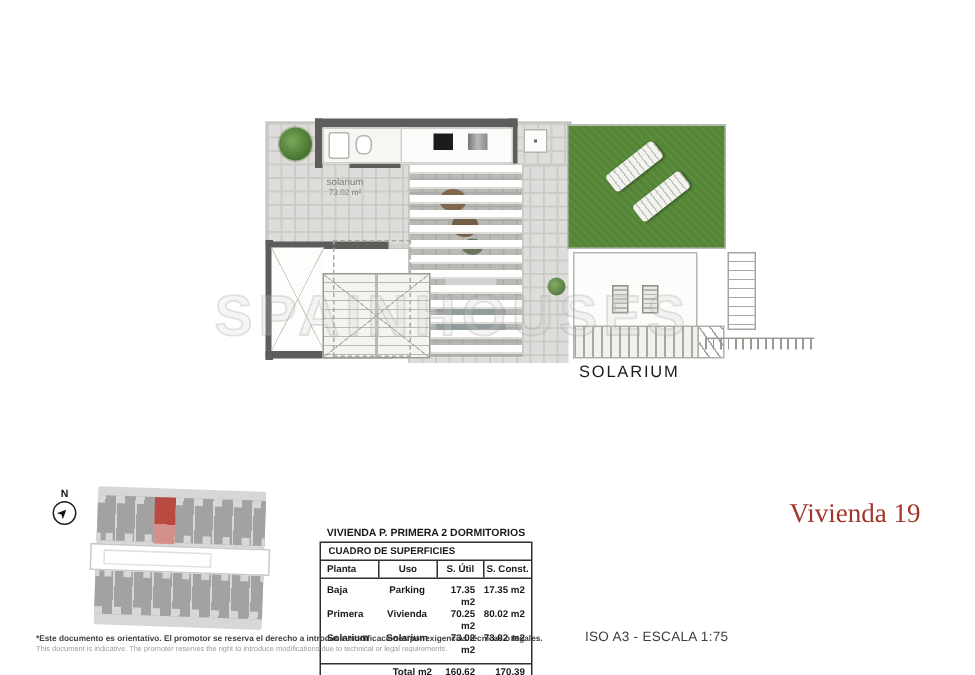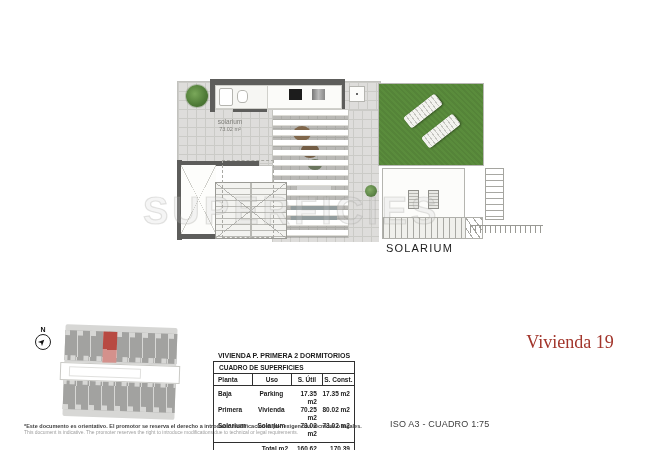--- a/index.html
+++ b/index.html
@@ -228,21 +228,21 @@
   <div class="abs ladder"></div>
   <div class="abs comb"></div>
 
   <div class="abs sol-label">
     <div class="sol-name">solarium</div>
     <div class="sol-area">73.02 m²</div>
   </div>
   <div class="abs caption">SOLARIUM</div>
 </div>
 
-<div id="watermark" class="abs">SUPERFICIES</div>
+<div id="watermark" class="abs">SPAINHOUSES</div>
 
 <div id="siteplan" class="abs">
   <div class="abs sp-bg"></div>
   <div class="abs sp-row sp-row1"></div>
   <div class="abs sp-row sp-row2"></div>
   <div class="abs sp-notch n1"></div>
   <div class="abs sp-notch n2"></div>
   <div class="abs sp-notch n3"></div>
   <div class="abs sp-notch n4"></div>
   <div class="abs sp-band">
@@ -290,17 +290,17 @@
     </div>
     <div class="trow tbl-total">
       <div class="cell tl">Total m2</div>
       <div class="cell c3">160.62 m2</div>
       <div class="cell c4">170.39 m2</div>
     </div>
   </div>
 </div>
 
 <div id="unit-title" class="abs">Vivienda 19</div>
-<div id="scale-note" class="abs">ISO A3 - CUADRO 1:75</div>
+<div id="scale-note" class="abs">ISO A3 - ESCALA 1:75</div>
 <div id="disclaimer" class="abs">
   <div class="d1">*Este documento es orientativo. El promotor se reserva el derecho a introducir modificaciones por exigencias técnicas o legales.</div>
   <div class="d2">This document is indicative. The promoter reserves the right to introduce modifications due to technical or legal requirements.</div>
 </div>
 
 </body></html>

